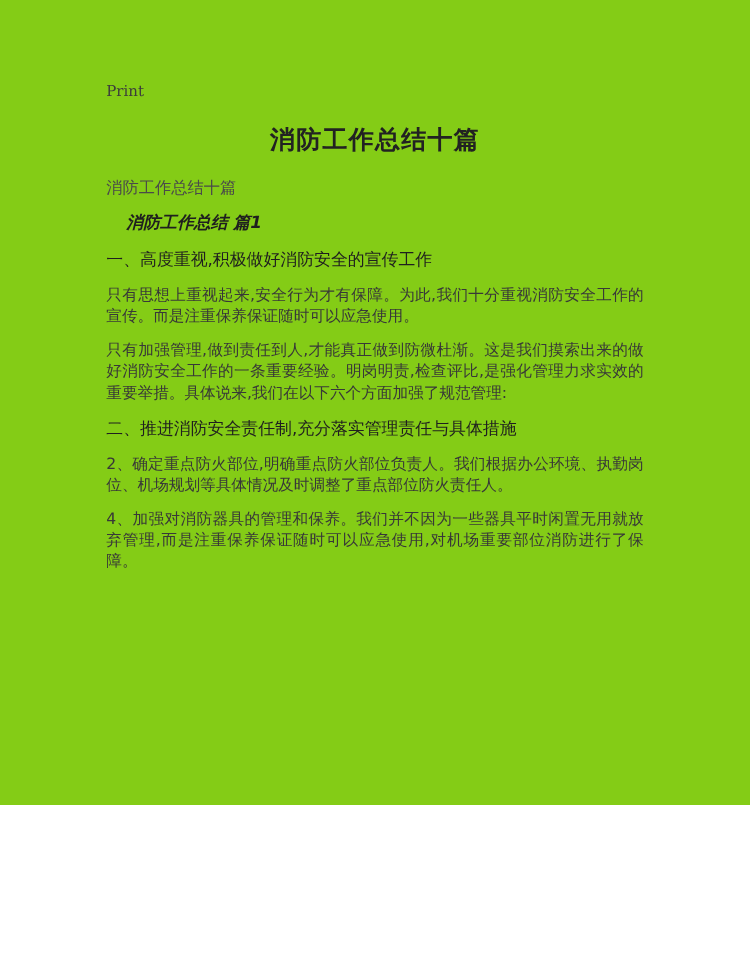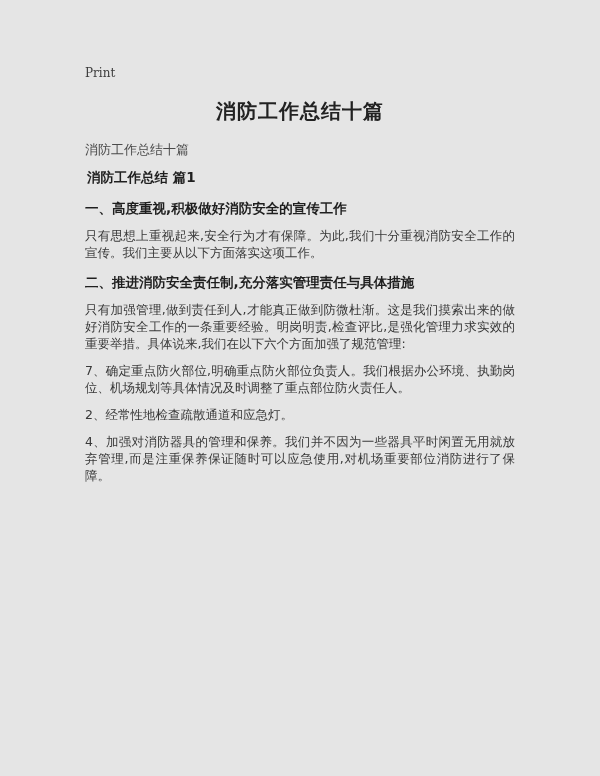--- a/index.html
+++ b/index.html
@@ -7,23 +7,23 @@
     width: 600px;
     height: 776px;
     background: #ffffff;
     font-family: "DejaVu Sans", "Liberation Sans", sans-serif;
     color: #383838;
     overflow: hidden;
   }
   .page {
     box-sizing: border-box;
     width: 600px;
-    height: 776px;
+    height: 644px;
     padding: 62px 85px 0 85px;
-    background: #e5e5e5;
+    background: #84cc16;
   }
   .print-label {
     display: inline-block;
     font-family: "DejaVu Serif", "Liberation Serif", serif;
     font-size: 12px;
     color: #3c3c3c;
     margin: 0 0 2px 0;
     cursor: pointer;
   }
   .doc-title {
@@ -34,30 +34,31 @@
     color: #222222;
     letter-spacing: 1px;
   }
   .doc-subtitle {
     margin: 16px 0 0 0;
     font-size: 13px;
     font-weight: normal;
     color: #4a4a4a;
   }
   .article-heading {
-    margin: 10px 0 0 2px;
+    margin: 10px 0 0 16px;
     font-size: 13.5px;
     font-weight: bold;
     color: #1f1f1f;
+    font-style: italic;
   }
   .doc-body { margin-top: 4px; }
   .block { margin: 10px 0 0 0; }
   .block.heading {
     font-size: 13.5px;
-    font-weight: bold;
+    font-weight: normal;
     color: #1f1f1f;
     line-height: 17px;
     margin-top: 13px;
   }
   .block.para {
     font-size: 12.5px;
     line-height: 17px;
     color: #383838;
     text-align: justify;
     text-justify: inter-ideograph;
@@ -70,20 +71,19 @@
   <span class="print-label">Print</span>
 
   <h1 class="doc-title">消防工作总结十篇</h1>
 
   <p class="doc-subtitle">消防工作总结十篇</p>
 
   <h2 class="article-heading">消防工作总结 篇1</h2>
 
   <div class="doc-body">
       <p class="block heading">一、高度重视,积极做好消防安全的宣传工作</p>
-      <p class="block para">只有思想上重视起来,安全行为才有保障。为此,我们十分重视消防安全工作的宣传。我们主要从以下方面落实这项工作。</p>
+      <p class="block para">只有思想上重视起来,安全行为才有保障。为此,我们十分重视消防安全工作的宣传。而是注重保养保证随时可以应急使用。</p>
+      <p class="block para">只有加强管理,做到责任到人,才能真正做到防微杜渐。这是我们摸索出来的做好消防安全工作的一条重要经验。明岗明责,检查评比,是强化管理力求实效的重要举措。具体说来,我们在以下六个方面加强了规范管理:</p>
       <p class="block heading">二、推进消防安全责任制,充分落实管理责任与具体措施</p>
-      <p class="block para">只有加强管理,做到责任到人,才能真正做到防微杜渐。这是我们摸索出来的做好消防安全工作的一条重要经验。明岗明责,检查评比,是强化管理力求实效的重要举措。具体说来,我们在以下六个方面加强了规范管理:</p>
-      <p class="block para">7、确定重点防火部位,明确重点防火部位负责人。我们根据办公环境、执勤岗位、机场规划等具体情况及时调整了重点部位防火责任人。</p>
-      <p class="block para">2、经常性地检查疏散通道和应急灯。</p>
+      <p class="block para">2、确定重点防火部位,明确重点防火部位负责人。我们根据办公环境、执勤岗位、机场规划等具体情况及时调整了重点部位防火责任人。</p>
       <p class="block para">4、加强对消防器具的管理和保养。我们并不因为一些器具平时闲置无用就放弃管理,而是注重保养保证随时可以应急使用,对机场重要部位消防进行了保障。</p>
     </div>
 </div>
 
 </body></html>

